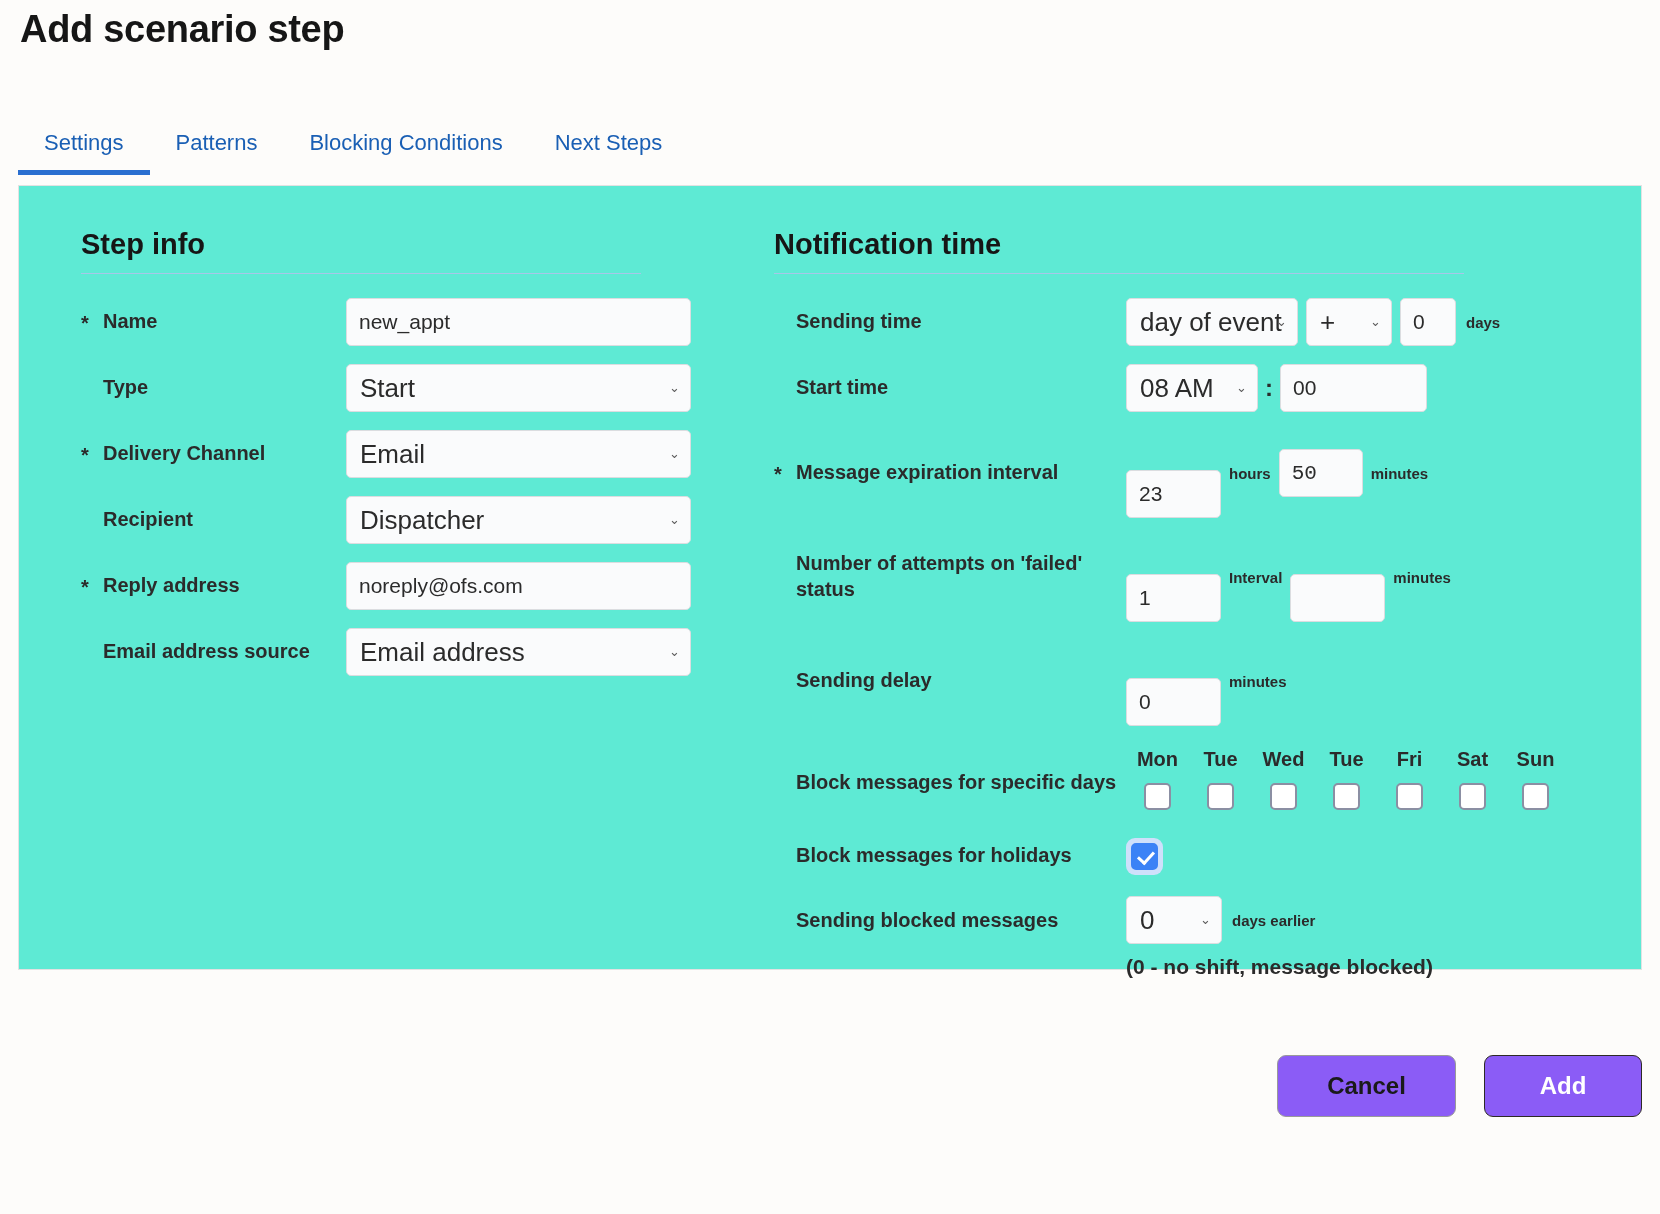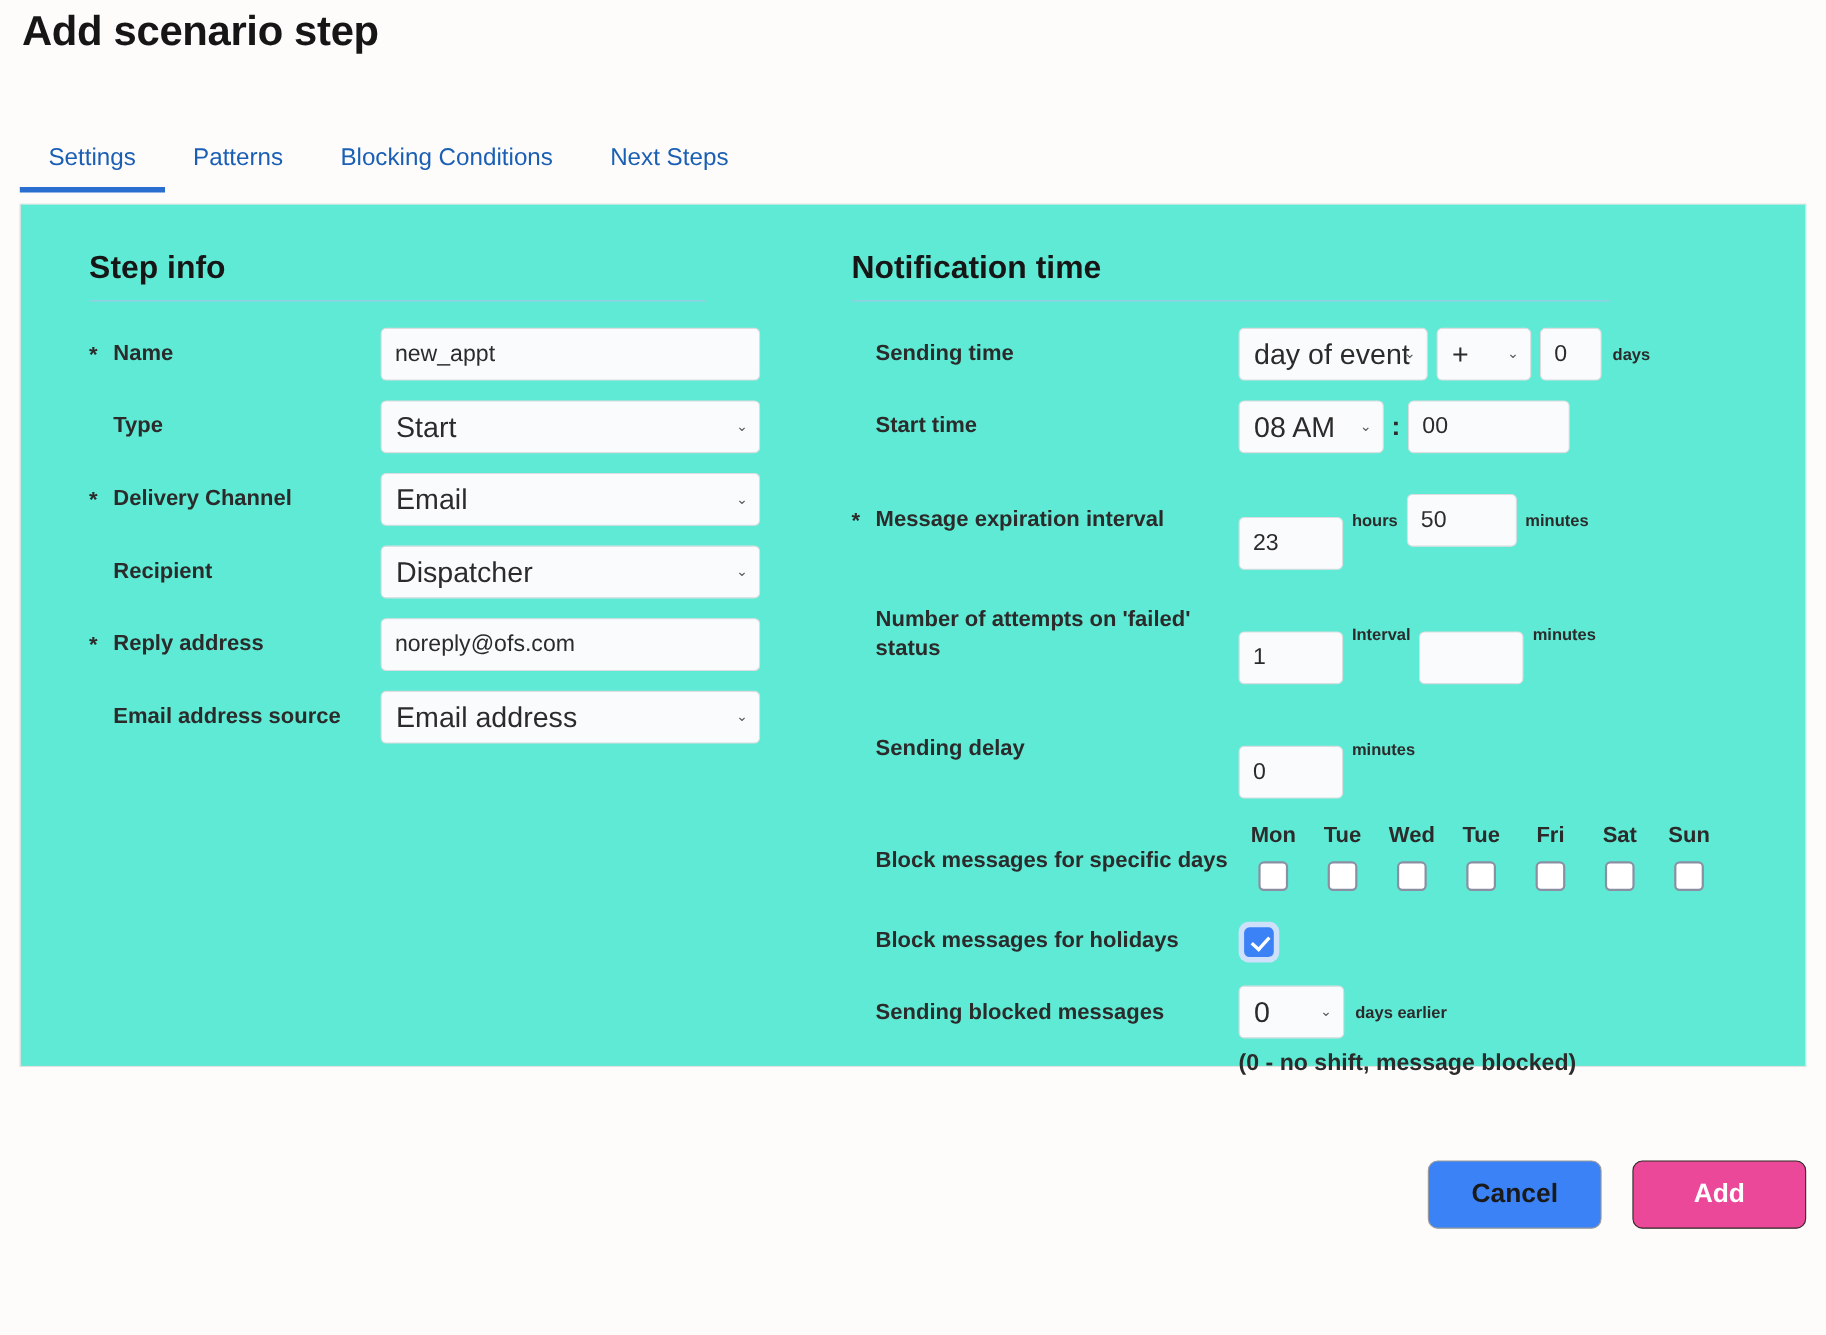--- a/index.html
+++ b/index.html
@@ -138,21 +138,21 @@
     border-radius: 5px;
     height: 48px;
     font-size: 21px;
     color: #2b2b2b;
     padding: 0 12px;
     font-family: "Liberation Sans", sans-serif;
     outline: none;
   }
   .inp.w345 { width: 345px; }
   .inp.w130 { width: 147px; }
-  .inp.w100 { width: 100px; }
+  .inp.w100 { width: 84px; font-family: Liberation Mono, monospace; }
   .inp.w56  { width: 56px; }
   .inp.w95  { width: 95px; margin-top: 42px; }
 
   .unit {
     font-size: 15px;
     font-weight: bold;
     color: #2b2b2b;
     margin: 0 10px;
     white-space: nowrap;
   }
@@ -230,27 +230,27 @@
   .btn {
     font-family: "Liberation Sans", sans-serif;
     font-size: 24px;
     font-weight: bold;
     border-radius: 9px;
     height: 62px;
     cursor: pointer;
     outline: none;
   }
   .btn-cancel {
-    background: #3b82f6;
+    background: #8b5cf6;
     border: 1px solid #9a9a9a;
     color: #1a1a1a;
-    width: 158px;
+    width: 179px;
   }
   .btn-add {
-    background: #ec4899;
+    background: #8b5cf6;
     border: 1px solid #2e2a26;
     color: #ffffff;
     width: 158px;
   }
 </style>
 </head>
 <body>
 
 <div class="page">
 

